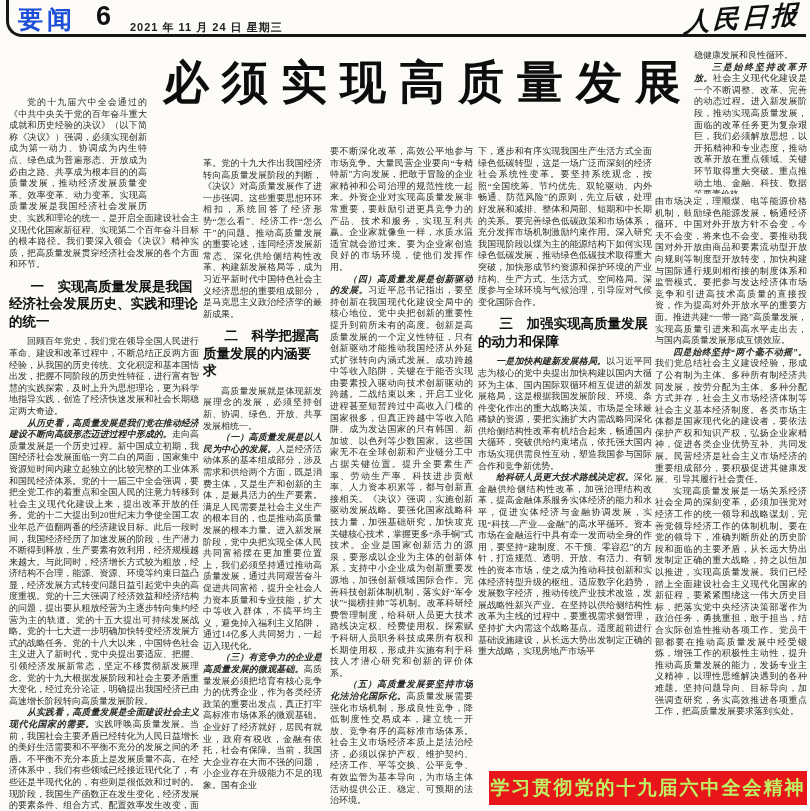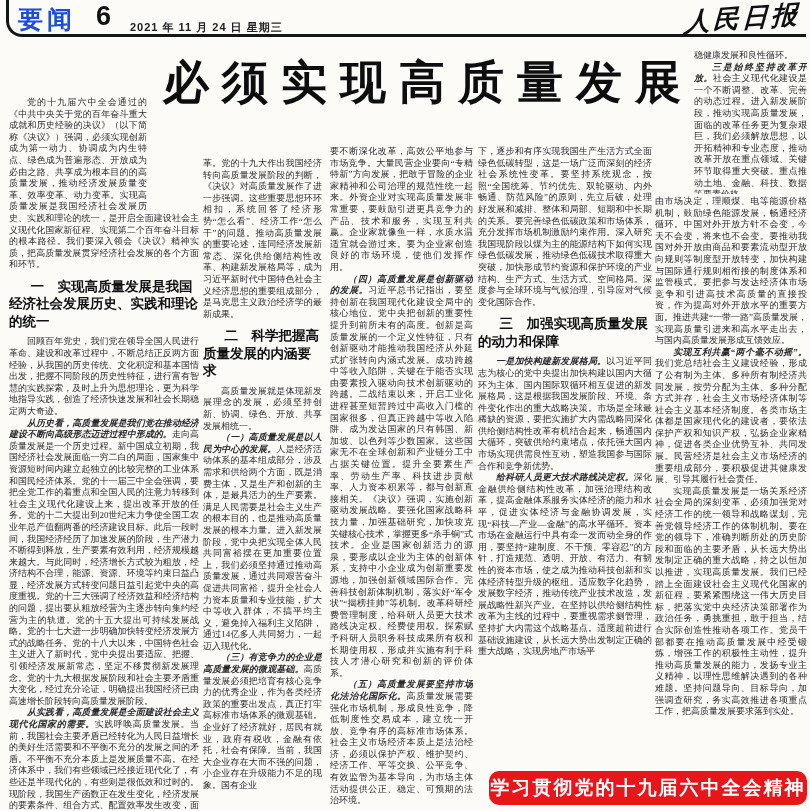--- a/index.html
+++ b/index.html
@@ -86,21 +86,21 @@
     <p><span class="lead">给科研人员更大技术路线决定权。</span><span>深化金融供给侧结构性改革，加强治理结构改革，提高金融体系服务实体经济的能力和水平，促进实体经济与金融协调发展，实现“科技—产业—金融”的高水平循环。资本市场在金融运行中具有牵一发而动全身的作用，要坚持“建制度、不干预、零容忍”的方针，打造规范、透明、开放、有活力、有韧性的资本市场，使之成为推动科技创新和实体经济转型升级的枢纽。适应数字化趋势，发展数字经济，推动传统产业技术改造，发展战略性新兴产业。在坚持以供给侧结构性改革为主线的过程中，要重视需求侧管理，坚持扩大内需这个战略基点。适度超前进行基础设施建设，从长远大势出发制定正确的重大战略，实现房地产市场平</span></p>
   </div>
 
   <div class="col" id="col5top">
     <p class="cont"><span>稳健康发展和良性循环。</span></p>
     <p><span class="lead">三是始终坚持改革开放。</span><span>社会主义现代化建设是一个不断调整、改革、完善的动态过程。进入新发展阶段，推动实现高质量发展，面临的改革任务更为复杂艰巨，我们必须解放思想，以开拓精神和专业态度，推动改革开放在重点领域、关键环节取得重大突破。重点推动土地、金融、科技、数据等要素价格</span></p>
   </div>
 
   <div class="col" id="col5">
     <p class="cont"><span>由市场决定，理顺煤、电等能源价格机制，鼓励绿色能源发展，畅通经济循环。中国对外开放方针不会变，今天不会变，将来也不会变。要推动我国对外开放由商品和要素流动型开放向规则等制度型开放转变，加快构建与国际通行规则相衔接的制度体系和监管模式。要把参与发达经济体市场竞争和引进高技术高质量的直接投资，作为提高对外开放水平的重要方面。推进共建“一带一路”高质量发展，实现高质量引进来和高水平走出去，与国内高质量发展形成互馈效应。</span></p>
-    <p><span class="lead">实现互利共赢“两个毫不动摇”。</span><span>我们党总结社会主义建设经验，形成了公有制为主体、多种所有制经济共同发展，按劳分配为主体、多种分配方式并存，社会主义市场经济体制等社会主义基本经济制度。各类市场主体都是国家现代化的建设者，要依法保护产权和知识产权，弘扬企业家精神，促进各类企业优势互补、共同发展。民营经济是社会主义市场经济的重要组成部分，要积极促进其健康发展、引导其履行社会责任。</span></p>
+    <p><span class="lead">四是始终坚持“两个毫不动摇”。</span><span>我们党总结社会主义建设经验，形成了公有制为主体、多种所有制经济共同发展，按劳分配为主体、多种分配方式并存，社会主义市场经济体制等社会主义基本经济制度。各类市场主体都是国家现代化的建设者，要依法保护产权和知识产权，弘扬企业家精神，促进各类企业优势互补、共同发展。民营经济是社会主义市场经济的重要组成部分，要积极促进其健康发展、引导其履行社会责任。</span></p>
     <p><span class="lead"></span><span>实现高质量发展是一场关系经济社会全局的深刻变革，必须加强党对经济工作的统一领导和战略谋划，完善党领导经济工作的体制机制。要在党的领导下，准确判断所处的历史阶段和面临的主要矛盾，从长远大势出发制定正确的重大战略，持之以恒加以推进，实现高质量发展。我们已经踏上全面建设社会主义现代化国家的新征程，要紧紧围绕这一伟大历史目标，把落实党中央经济决策部署作为政治任务，勇挑重担，敢于担当，结合实际创造性推动各项工作。党员干部都要在推动高质量发展中经受锻炼，增强工作的积极性主动性，提升推动高质量发展的能力，发扬专业主义精神，以理性思维解决遇到的各种难题。坚持问题导向、目标导向，加强调查研究，务实高效推进各项重点工作，把高质量发展要求落到实处。</span></p>
   </div>
 
-  <div class="banner" style="background: rgb(232, 21, 26); color: #ffffff; border-radius: 10px;">
+  <div class="banner" style="background: rgb(232, 21, 26); color: #bef264;">
     <span>学习贯彻党的十九届六中全会精神</span>
   </div>
 
 </div>
 
 </body></html>

